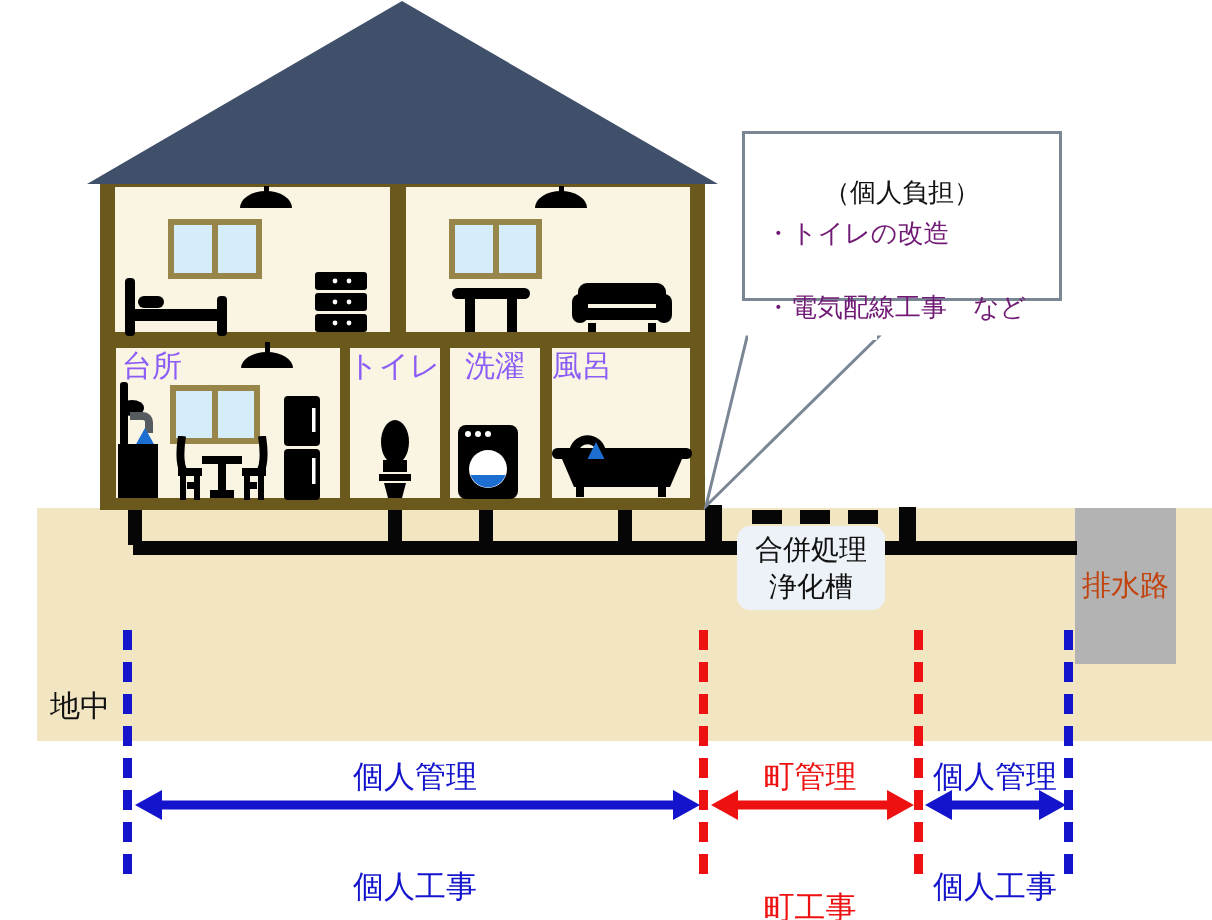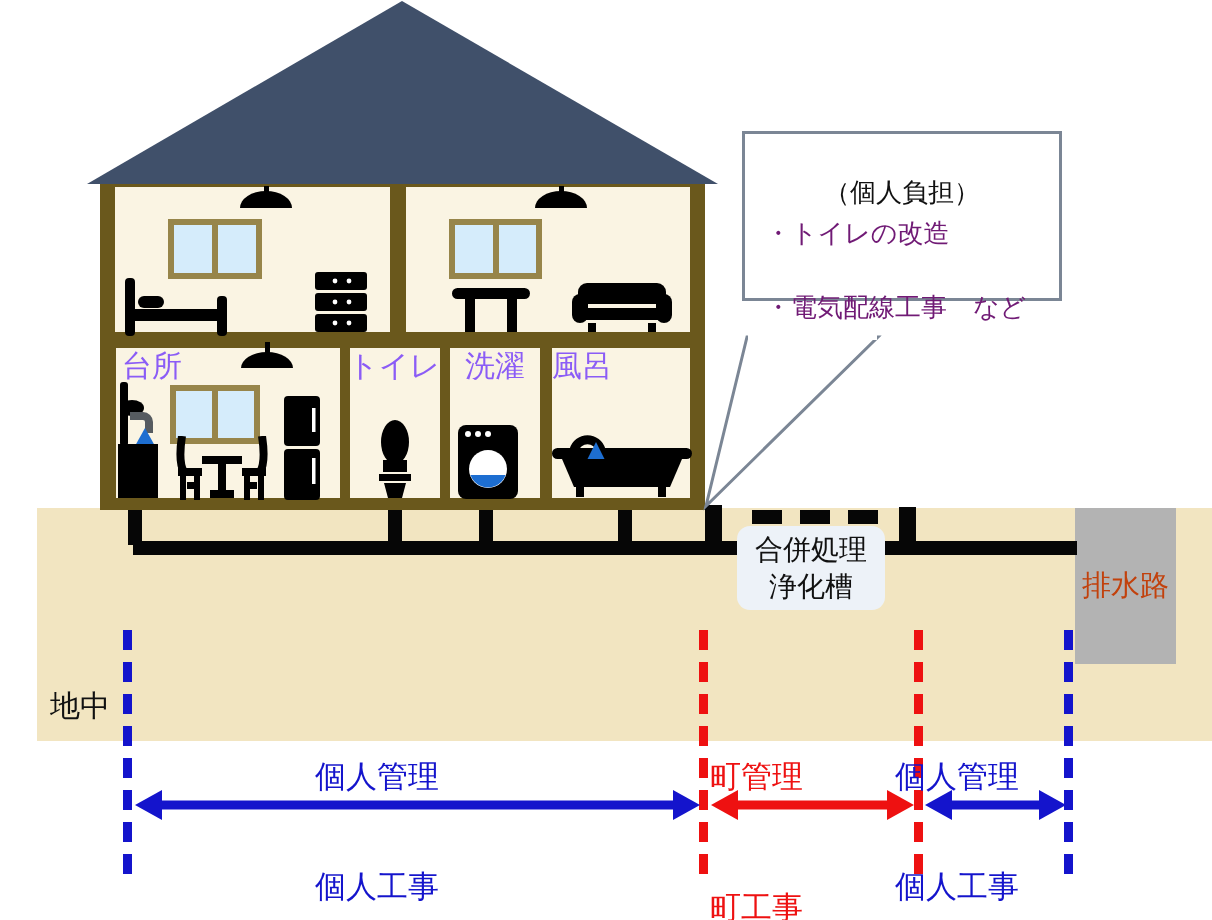--- a/index.html
+++ b/index.html
@@ -66,21 +66,21 @@
   .callout-tail{left:0;top:0;width:1212px;height:920px;z-index:5;pointer-events:none;}
 
   
   .vdash{top:630px;width:9px;height:248px;z-index:7;}
   .vdash.blue{background:repeating-linear-gradient(180deg,#1414cc 0 20px,transparent 20px 32px);}
   .vdash.red{background:repeating-linear-gradient(180deg,#ee1111 0 20px,transparent 20px 32px);}
   .vd1{left:123px;} .vd2{left:699px;} .vd3{left:914px;} .vd4{left:1064px;}
 
   
   .arrow-layer{left:0;top:0;width:1212px;height:920px;z-index:8;pointer-events:none;}
-  .zone-label{position:absolute;width:200px;text-align:left;font-size:31px;white-space:nowrap;z-index:9;}
+  .zone-label{position:absolute;width:200px;text-align:center;font-size:31px;white-space:nowrap;z-index:9;}
   .zone-blue{color:#1414cc;} .zone-red{color:#ee1111;}
   .zl-m0{left:315px;top:756px;} .zl-m1{left:710px;top:756px;} .zl-m2{left:895px;top:756px;}
   .zl-c0{left:315px;top:866px;} .zl-c1{left:710px;top:887px;} .zl-c2{left:895px;top:866px;}
 
   .icon{position:absolute;}
   svg{display:block;}
 </style>
 </head>
 <body>
 

